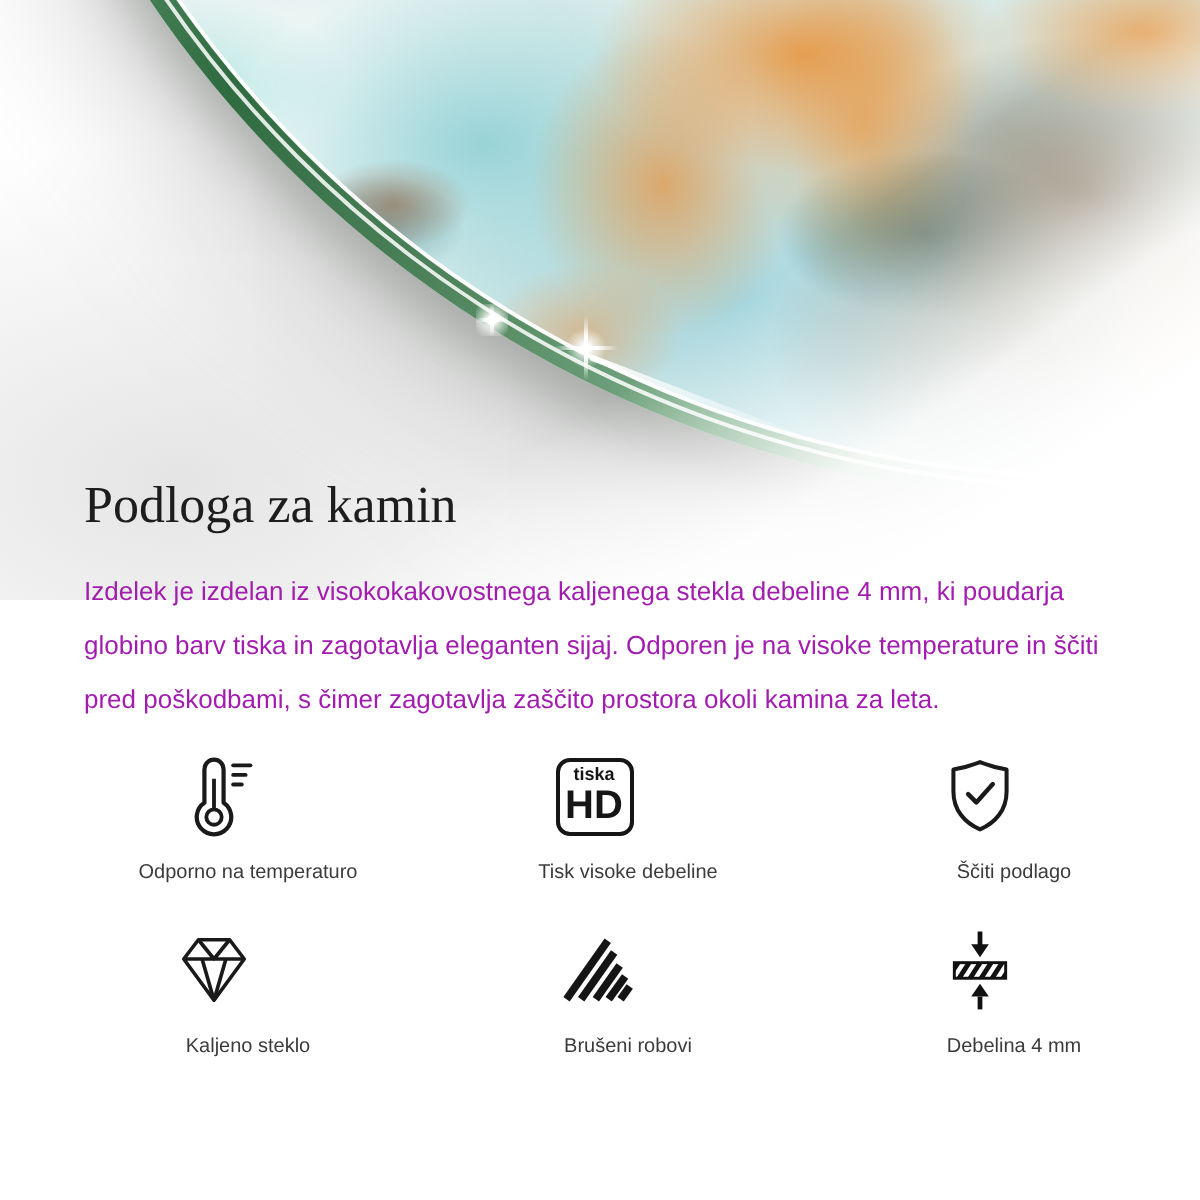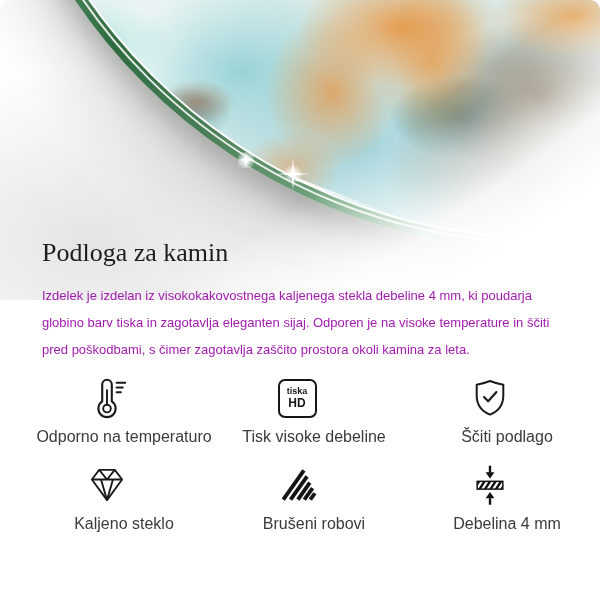--- a/index.html
+++ b/index.html
@@ -1,17 +1,17 @@
 <!DOCTYPE html>
 <html><head>
 <meta charset="utf-8">
 <style>
   html, body { margin:0; padding:0; width:600px; height:600px; }
   body { background:#fff; font-family:"Liberation Sans", sans-serif; overflow:hidden; }
-  .page { position:relative; width:600px; height:600px; background:#fff; overflow:hidden;border-radius:10px; }
+  .page { position:relative; width:600px; height:600px; background:#fff; overflow:hidden; }
 
   
   .hero { position:absolute; left:0; top:0; width:600px; height:300px; overflow:hidden; z-index:0;
           background: radial-gradient(420px 250px at 15% 80%, rgba(186,189,186,.40), rgba(255,255,255,0) 68%); }
   .disc-outer { position:absolute; left:-23px; top:-888px; width:1138px; height:1138px; border-radius:50%;
     background: conic-gradient(from 0deg at 50% 50%,
       #ffffff 166deg, #d4e9d8 174deg, #9dc8a7 186deg, #7aac87 200deg,
       #4c8159 216deg, #2f6b40 230deg, #447d53 236deg, #9dc8a7 243deg, #e6f2e8 250deg, #ffffff 256deg);
     box-shadow: 0 16px 26px rgba(118,122,118,.45), -8px 44px 74px rgba(148,151,148,.42); }
   .disc-bevel { position:absolute; left:-17px; top:-882px; width:1126px; height:1126px; border-radius:50%;
@@ -55,27 +55,27 @@
   
   .content { position:relative; z-index:1; padding-top:236px; }
   .title { margin:0 0 0 42px; font-family:"Liberation Serif", serif; font-weight:400;
            font-size:26px; line-height:34px; color:#1d1d1d; }
   .desc { margin:12px 42px 0 42px; max-width:516px; font-size:13px; line-height:27px; color:#a21caf; }
 
   
   .features { display:grid; grid-template-columns:174px 206px 180px; row-gap:16px; margin:10px 0 0 20px; }
   .feature { display:flex; flex-direction:column; align-items:center; }
   .ficon { height:50px; display:flex; align-items:center; justify-content:center; }
-  .flabel { margin-top:7px; font-size:16px; line-height:14px; color:#3b3b3b; white-space:nowrap;margin-left:34px; }
+  .flabel { margin-top:7px; font-size:10px; line-height:14px; color:#3b3b3b; white-space:nowrap;margin-left:34px; }
   .ficon svg { display:block; }
   .uhd { width:39px; height:39px; box-sizing:border-box; border:2.5px solid #161616; border-radius:7px;
          display:flex; flex-direction:column; align-items:center; justify-content:center;
          font-weight:bold; color:#161616; line-height:1; }
   .uhd-top { font-size:9px; }
-  .uhd-bottom { font-size:12px; margin-top:1px; }
+  .uhd-bottom { font-size:20px; margin-top:1px; }
 </style>
 </head>
 <body>
 
 <div class="page">
 
   <div class="hero">
     <div class="disc-outer"></div>
     <div class="disc-bevel"></div>
     <div class="disc-print"></div>

